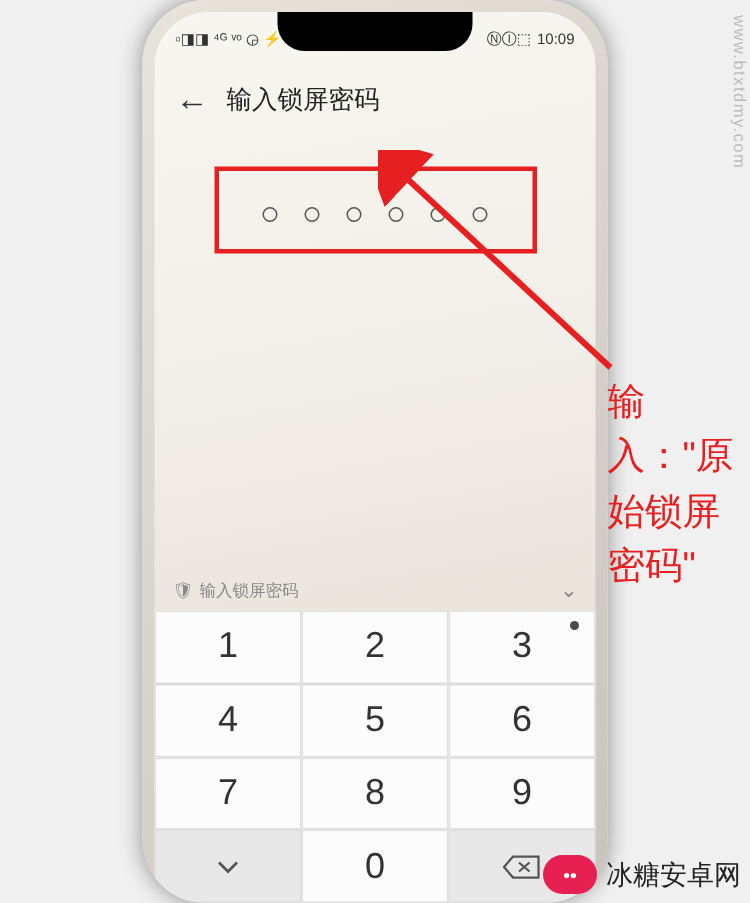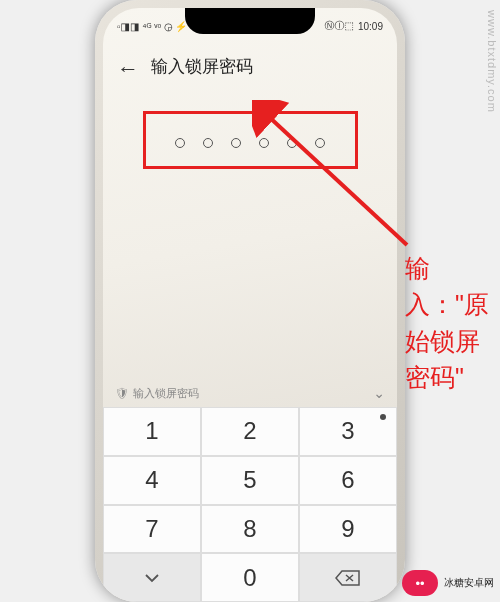--- a/index.html
+++ b/index.html
@@ -157,21 +157,21 @@
       width: 36px; height: 26px;
       background: #e62050;
       border-radius: 13px;
       display: flex;
       align-items: center;
       justify-content: center;
       color: #fff;
       font-size: 13px;
     }
     .brand-text {
-      font-size: 10px;
+      font-size: 18px;
       color: #222;
       font-weight: 500;
     }
     .key-3 { position: relative; }
     .key-3::after {
       content: '';
       position: absolute;
       top: 6px; right: 10px;
       width: 6px; height: 6px;
       background: rgba(0,0,0,0.7);

